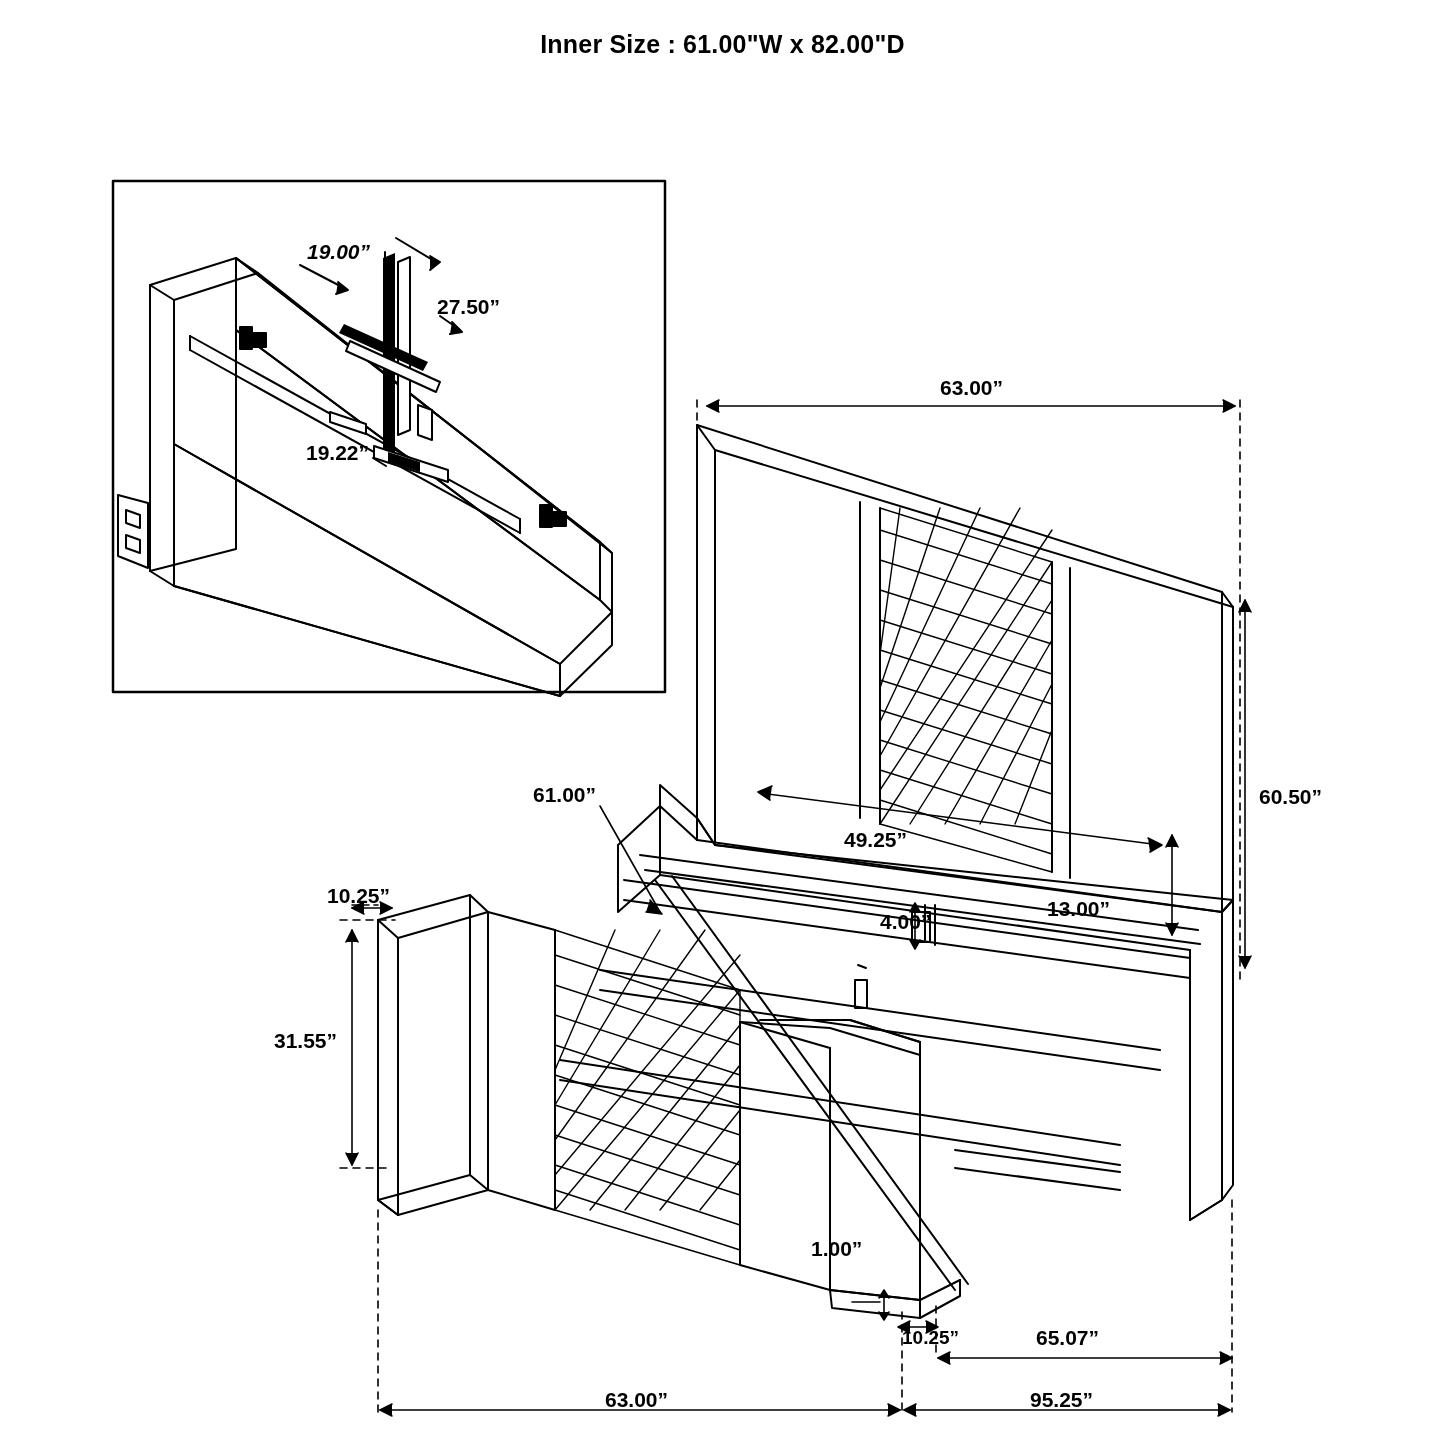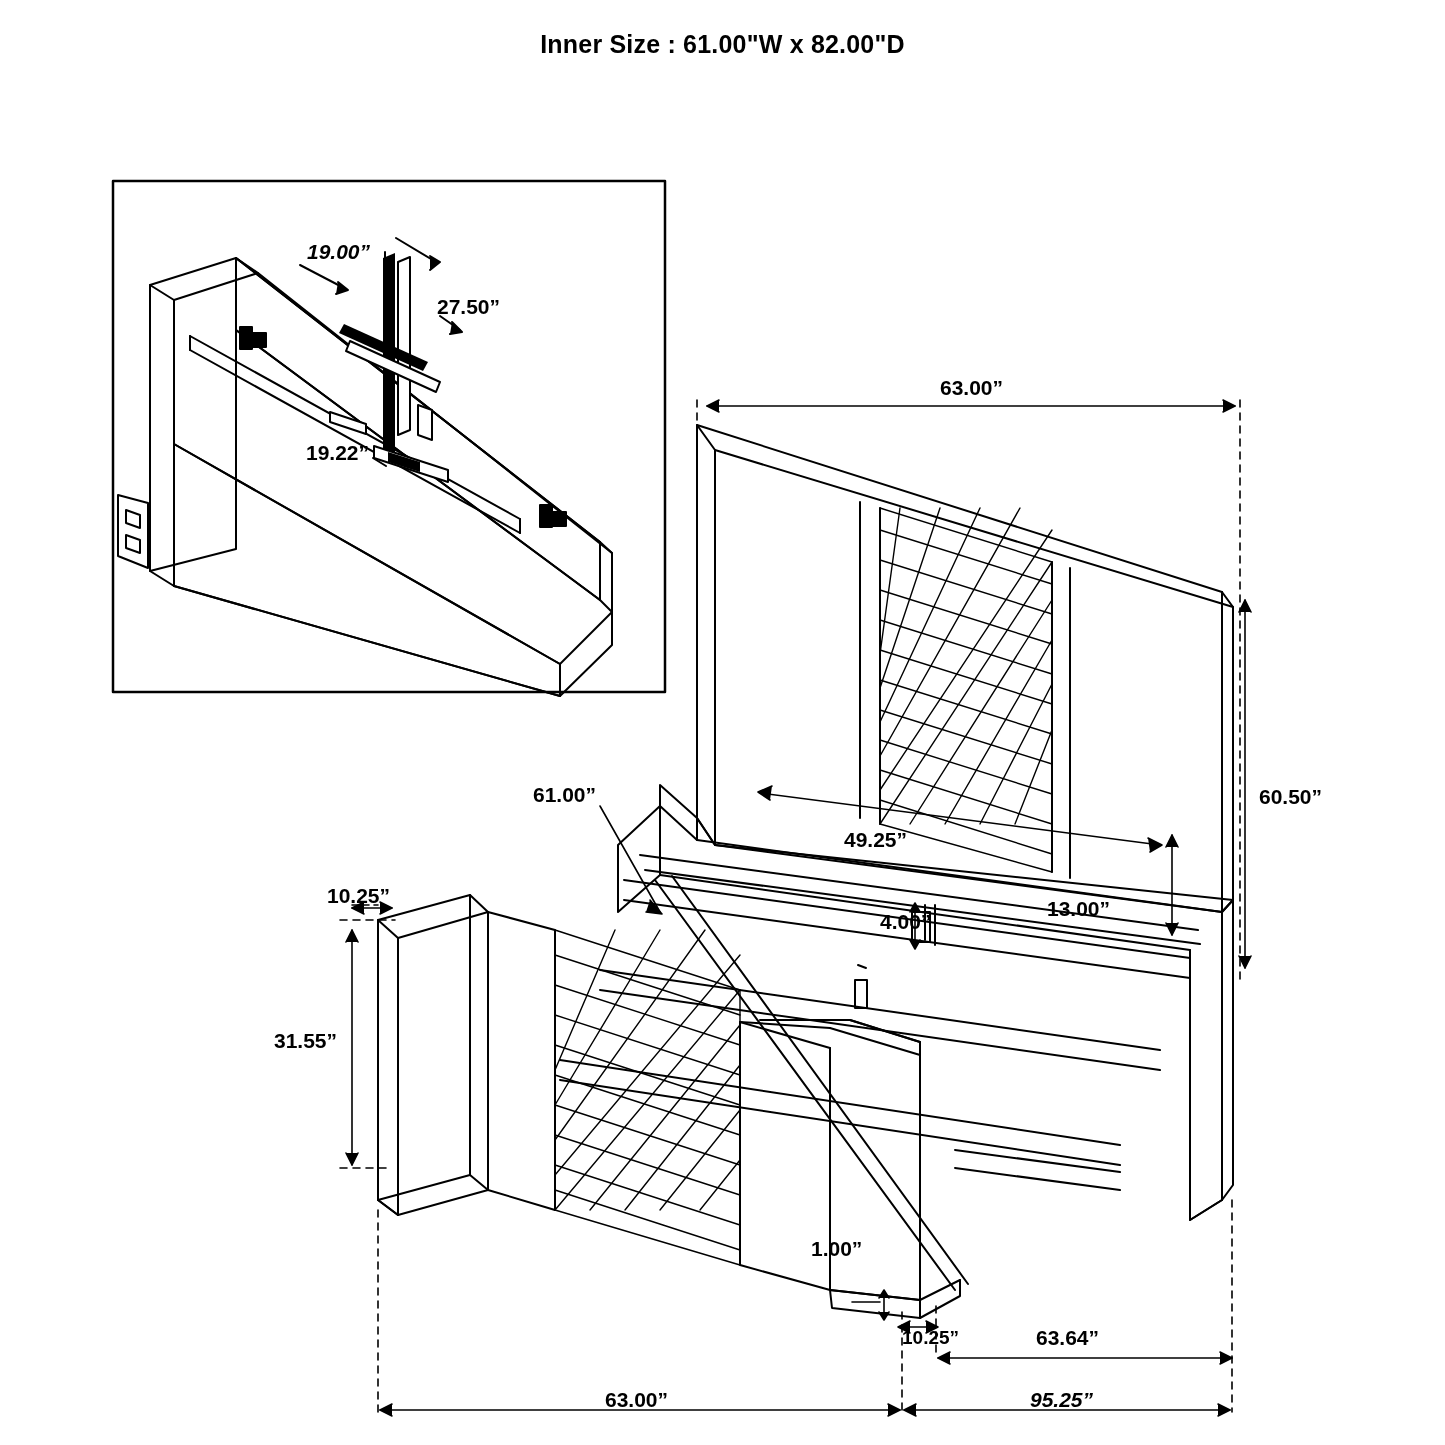--- a/index.html
+++ b/index.html
@@ -267,17 +267,17 @@
   <div class="dim" style="left:1259px; top:785px;">60.50”</div>
   <div class="dim" style="left:533px; top:783px;">61.00”</div>
   <div class="dim" style="left:844px; top:828px;">49.25”</div>
   <div class="dim" style="left:1047px; top:897px;">13.00”</div>
   <div class="dim" style="left:838px; top:910px;margin-left:42px;">4.00”</div>
 
   <div class="dim" style="left:327px; top:884px;">10.25”</div>
   <div class="dim" style="left:274px; top:1029px;">31.55”</div>
   <div class="dim" style="left:811px; top:1237px;">1.00”</div>
   <div class="dim small" style="left:902px; top:1327px;">10.25”</div>
-  <div class="dim" style="left:1036px; top:1326px;">63.64”</div>
+  <div class="dim" style="left:1036px; top:1326px;">65.07”</div>
   <div class="dim" style="left:605px; top:1388px;">63.00”</div>
-  <div class="dim" style="left:1030px; top:1388px;font-style:italic;">95.25”</div>
+  <div class="dim" style="left:1030px; top:1388px;">95.25”</div>
 
 </div>
 
 </body></html>

